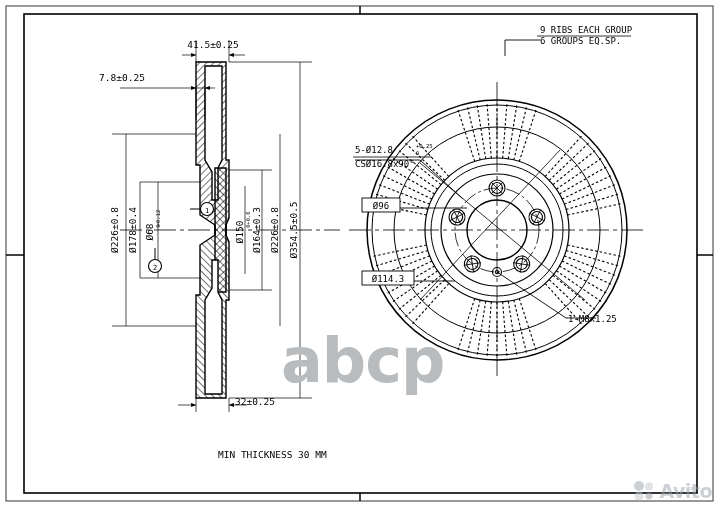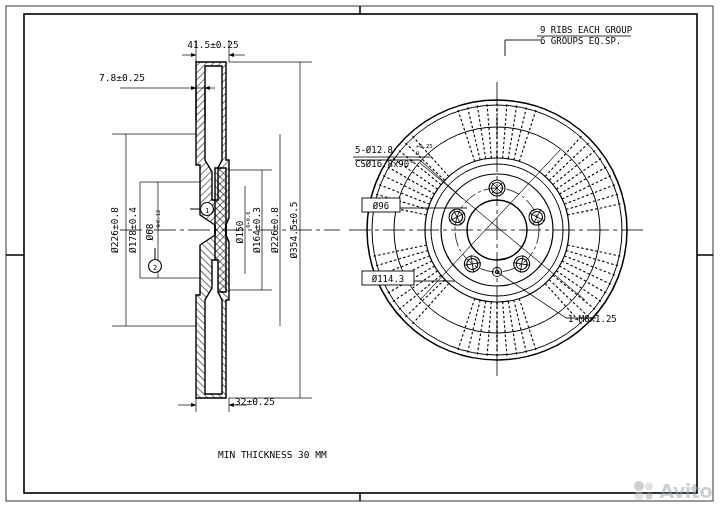--- a/index.html
+++ b/index.html
@@ -336,20 +336,21 @@
         <rect x="362" y="271" width="52" height="14" fill="#fff" stroke="#000" stroke-width="0.9"></rect>
         <text x="388" y="281.5" font-size="9" text-anchor="middle">Ø114.3</text>
       </g>
 
       <text x="568" y="322" font-size="9" text-anchor="start">1-M8x1.25</text>
 
       <text x="218" y="458" font-size="9.5" text-anchor="start">MIN THICKNESS 30 MM</text>
     </g>
   </svg>
 
+  <div class="wm-abcp">abcp</div>
 
   <div class="wm-avito">
     <svg class="avito-mark" width="22" height="22" viewBox="0 0 22 22">
       <circle cx="6" cy="6" r="5" fill="#9aa3ab"></circle>
       <circle cx="16" cy="6.5" r="4" fill="#c2c8cd"></circle>
       <circle cx="6" cy="16" r="4.5" fill="#c2c8cd"></circle>
       <circle cx="16" cy="16" r="3.5" fill="#9aa3ab"></circle>
     </svg>
     <span class="avito-text">Avito</span>
   </div>

